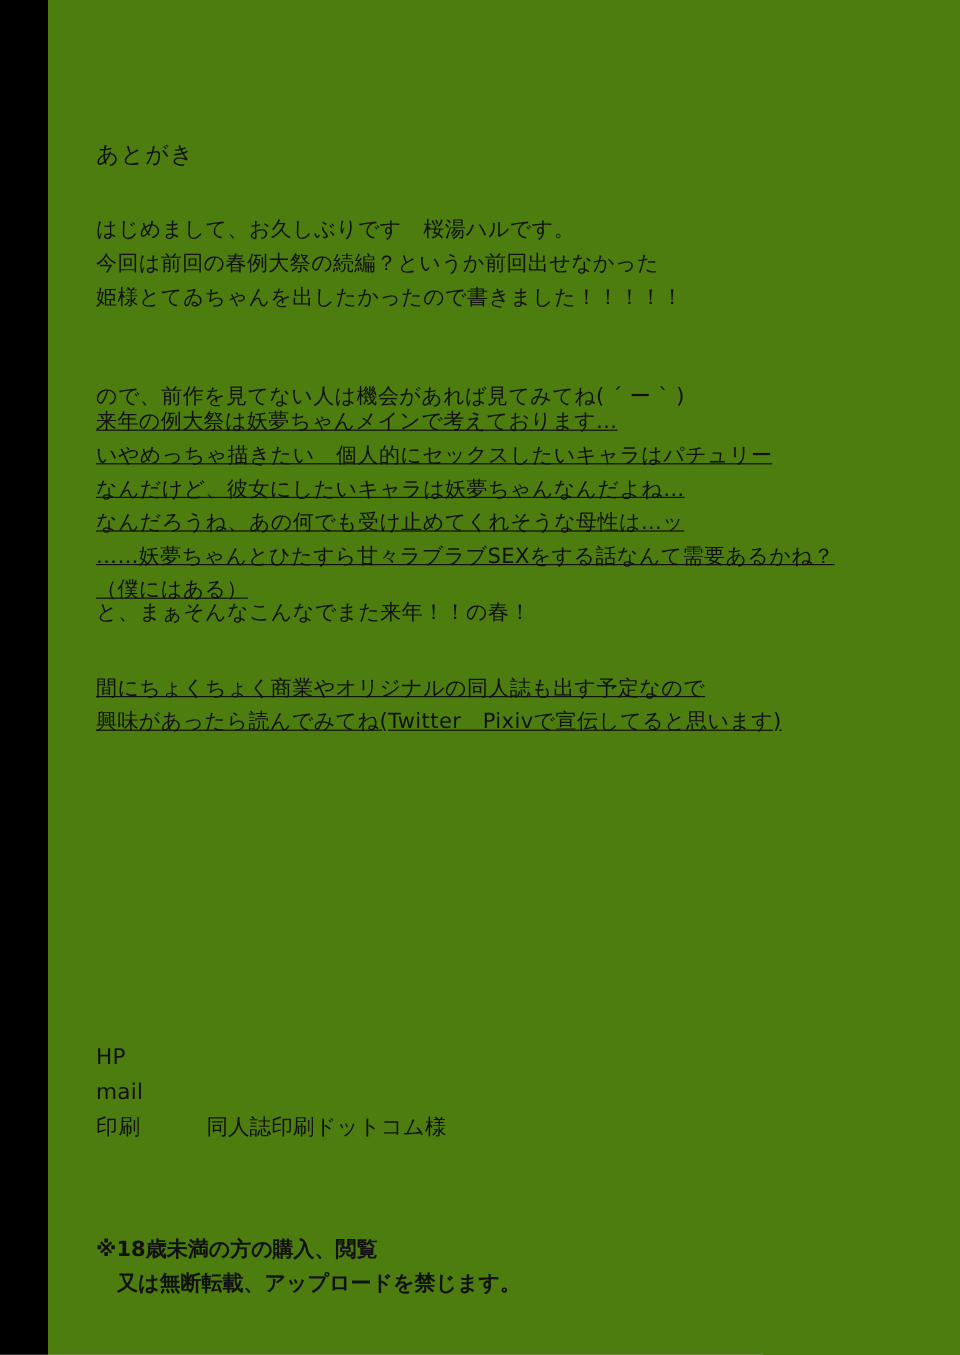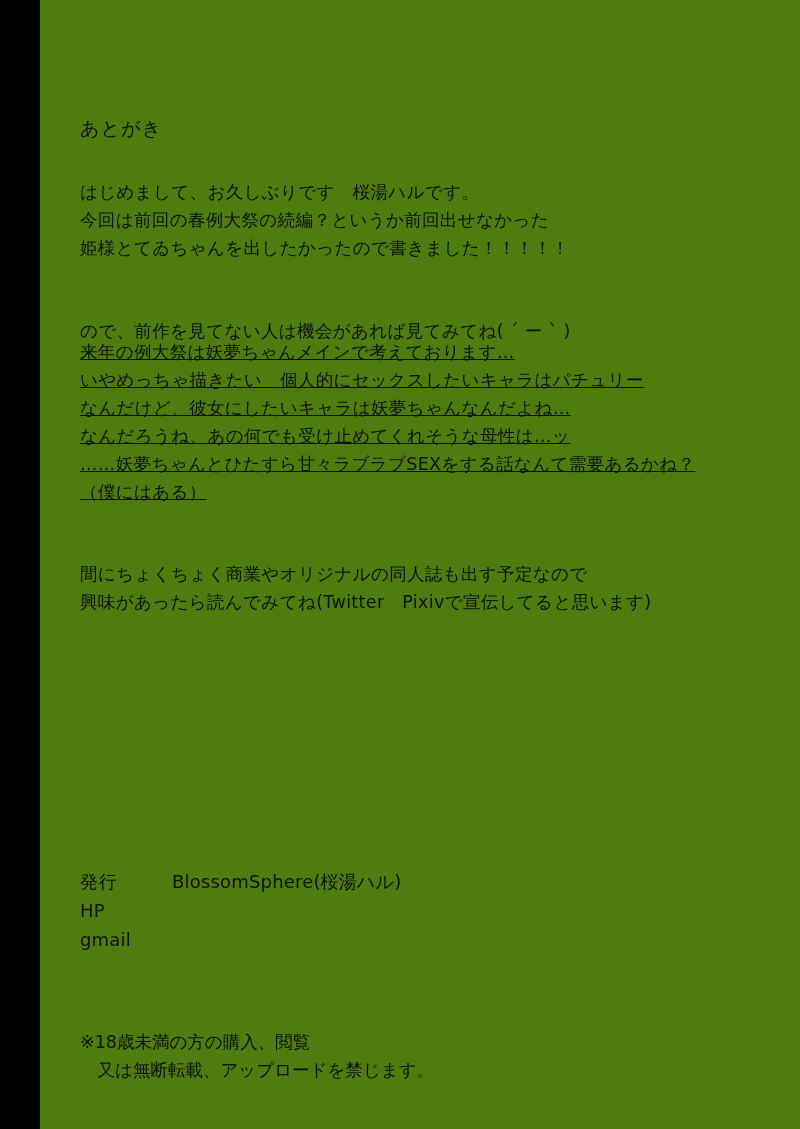--- a/index.html
+++ b/index.html
@@ -51,21 +51,21 @@
     color: #111111;
     font-size: 17.5px;
     line-height: 28px;
     letter-spacing: 0.02em;
     white-space: pre-wrap;
   }
   #para1 { top: 178px; }
   #para2 { top: 289px; margin-top: 28px; }
   #para3 { top: 338px; text-decoration: underline; }
   #para4 { top: 497px; }
-  #para5 { top: 560px; }
+  #para5 { top: 560px; text-decoration: underline; }
 
   .colophon {
     position: absolute;
     left: 40px;
     top: 867px;
     color: #111111;
     font-size: 18px;
     line-height: 29px;
   }
   .colophon-row {
@@ -87,20 +87,21 @@
     letter-spacing: 0.01em;
   }
   .notice {
     position: absolute;
     left: 40px;
     top: 1028px;
     color: #111111;
     font-size: 17.5px;
     line-height: 28px;
     white-space: pre-wrap;
+    font-weight: bold;
   }
 </style>
 </head>
 <body>
 
 <div id="page">
 
   <div class="gutter-left"></div>
 
   <div class="sheet">
@@ -113,34 +114,35 @@
 
     <div class="body-block" id="para2">ので、前作を見てない人は機会があれば見てみてね( ´ ー ` )</div>
 
     <div class="body-block" id="para3">来年の例大祭は妖夢ちゃんメインで考えております…
 いやめっちゃ描きたい　個人的にセックスしたいキャラはパチュリー
 なんだけど、彼女にしたいキャラは妖夢ちゃんなんだよね…
 なんだろうね、あの何でも受け止めてくれそうな母性は…ッ
 ……妖夢ちゃんとひたすら甘々ラブラブSEXをする話なんて需要あるかね？
 （僕にはある）</div>
 
+    <div class="body-block" id="para4">と、まぁそんなこんなでまた来年！！の春！</div>
 
     <div class="body-block" id="para5">間にちょくちょく商業やオリジナルの同人誌も出す予定なので
 興味があったら読んでみてね(Twitter　Pixivで宣伝してると思います)</div>
 
     <div class="colophon">
       <div class="colophon-row">
-        <span class="colophon-label">発行</span>
-        <span class="colophon-value latin">BlossomSphere(桜湯ハル)</span>
-      </div>
-      <div class="colophon-row">
         <span class="colophon-label latin">HP</span>
       </div>
       <div class="colophon-row">
-        <span class="colophon-label latin">gmail</span>
+        <span class="colophon-label latin">mail</span>
+      </div>
+      <div class="colophon-row">
+        <span class="colophon-label">印刷</span>
+        <span class="colophon-value">同人誌印刷ドットコム様</span>
       </div>
     </div>
 
     <div class="notice">※18歳未満の方の購入、閲覧
 　又は無断転載、アップロードを禁じます。</div>
 
   </div>
 </div>
 
 </body></html>

